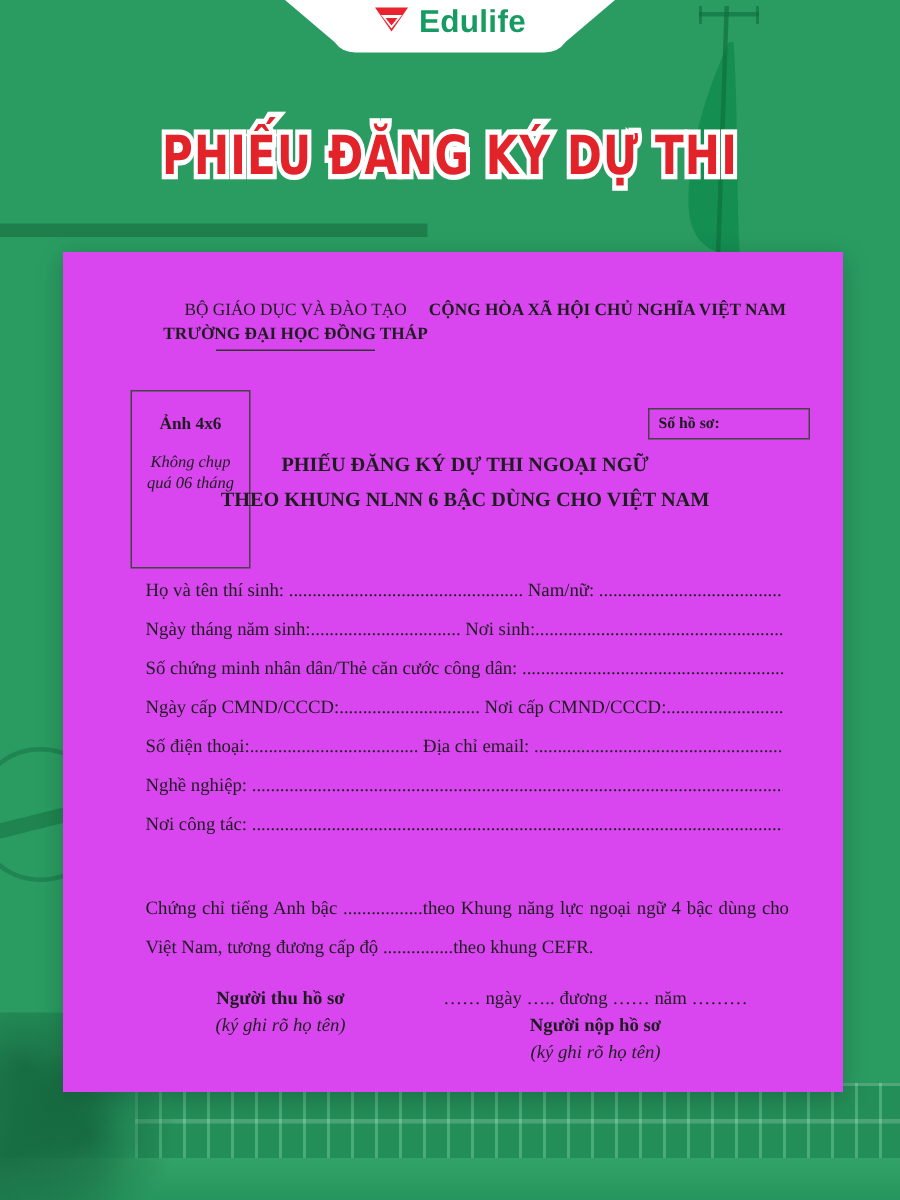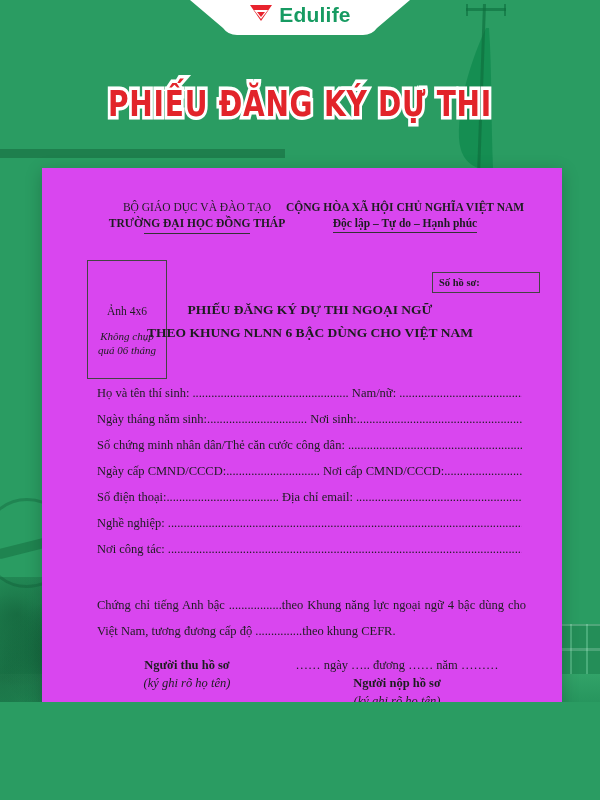--- a/index.html
+++ b/index.html
@@ -1,18 +1,18 @@
 <!DOCTYPE html>
 <html><head>
 <meta charset="utf-8">
 <style>
   html,body{margin:0;padding:0;}
   body{width:600px;height:800px;overflow:hidden;background:#2a9c62;position:relative;
        font-family:"Liberation Serif", serif;}
-  .stage{position:absolute;inset:0;width:600px;height:702px;overflow:hidden;}
+  .stage{position:absolute;inset:0;width:600px;height:800px;overflow:hidden;}
 
   
   .bg-roofline{position:absolute;left:0;top:149px;width:285px;height:9px;
                background:rgba(13,85,48,.40);}
   .bg-flag{position:absolute;left:0;top:0;}
   .bg-emblem{position:absolute;left:-18px;top:498px;width:84px;height:84px;border-radius:50%;
              border:3px solid rgba(10,80,45,.30);}
   .bg-emblem::after{content:"";position:absolute;left:10px;top:42px;width:58px;height:10px;
              background:rgba(10,80,45,.32);border-radius:5px;transform:rotate(-14deg);}
   .bg-building{position:absolute;left:90px;right:0;bottom:28px;height:48px;
@@ -50,21 +50,21 @@
   .hcol{position:absolute;top:31px;text-align:center;font-size:11.5px;line-height:16px;}
   .hcol.left{left:30px;width:250px;}
   .hcol.right{left:238px;width:250px;}
   .b{font-weight:bold;}
   .u-part{display:inline-block;position:relative;}
   .u-part::after{content:"";position:absolute;left:20%;right:20%;bottom:-3px;height:1.5px;background:#333;}
   .u-full{display:inline-block;border-bottom:1.5px solid #333;padding-bottom:1px;}
 
   .photo-box{position:absolute;left:45px;top:92px;width:78px;height:117px;border:1.5px solid #444;
              text-align:center;font-size:11.5px;}
-  .pb-title{font-weight:normal;margin-top:44px;}
+  .pb-title{font-weight:bold;margin-top:16px;}
   .pb-note{font-style:italic;font-size:11px;margin-top:12px;line-height:14px;padding:0 4px;text-align:center;}
 
   .dossier-box{position:absolute;left:390px;top:104px;width:100px;height:19px;border:1.5px solid #444;
                font-size:10.5px;font-weight:bold;line-height:19px;padding-left:6px;box-sizing:content-box;}
 
   .form-title{position:absolute;left:16px;right:0;top:130px;text-align:center;
               font-weight:bold;font-size:13.5px;line-height:23px;}
 
   .fields{position:absolute;left:55px;right:40px;top:212px;font-size:12.5px;line-height:26px;}
   .field-line{white-space:nowrap;overflow:hidden;}
@@ -115,21 +115,20 @@
   </svg>
 
   <div class="paper">
 
     <div class="hcol left">
       <div>BỘ GIÁO DỤC VÀ ĐÀO TẠO</div>
       <div class="b"><span class="u-part">TRƯỜNG ĐẠI HỌC ĐỒNG THÁP</span></div>
     </div>
     <div class="hcol right">
       <div class="b">CỘNG HÒA XÃ HỘI CHỦ NGHĨA VIỆT NAM</div>
-      <div class="b"><span class="u-full">Độc lập – Tự do – Hạnh phúc</span></div>
     </div>
 
     <div class="photo-box">
       <div class="pb-title">Ảnh 4x6</div>
       <div class="pb-note">Không chụp quá 06 tháng</div>
     </div>
 
     <div class="dossier-box">
       <span>Số hồ sơ:</span>
     </div>

